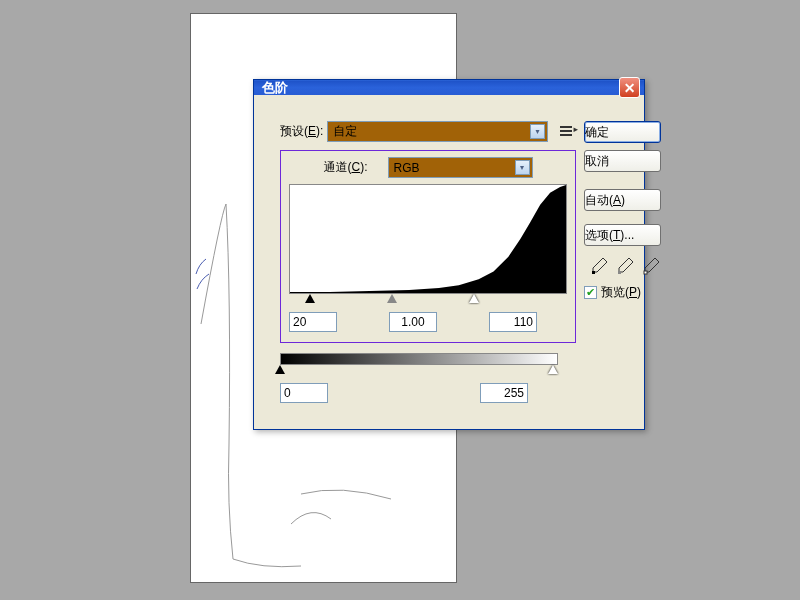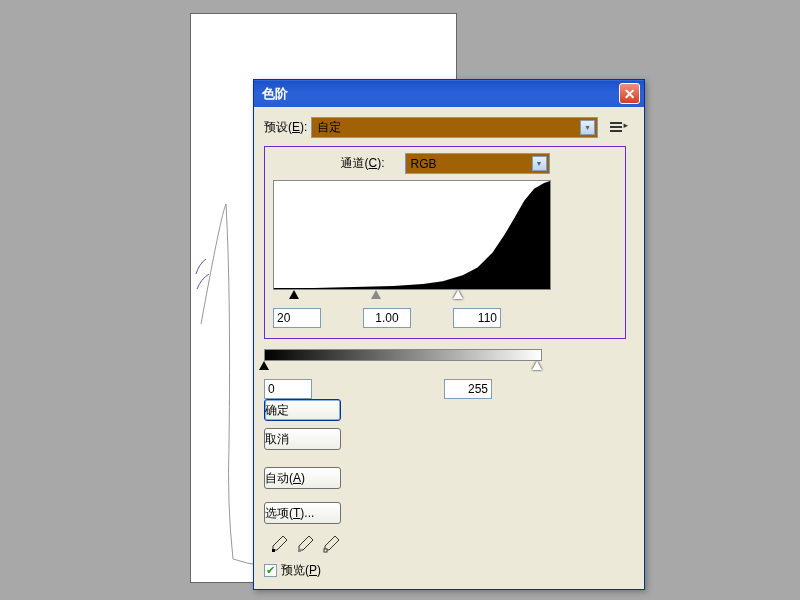--- a/index.html
+++ b/index.html
@@ -24,21 +24,21 @@
 .dialog {
   position: absolute;
   left: 253px;
   top: 79px;
   width: 392px;
   background: #ece9d8;
   border: 1px solid #003399;
   box-shadow: 2px 2px 6px rgba(0,0,0,0.3);
 }
 .titlebar {
-  height: 27px;
+  height: 15px;
   background: linear-gradient(to bottom, #3a79e8 0%, #1e52c8 5%, #2a62da 50%, #285cd4 100%);
   display: flex;
   align-items: center;
   padding: 0 4px 0 8px;
   color: #fff;
   font-weight: bold;
   font-size: 13px;
 }
 .titlebar-title { flex: 1; }
 .close-btn {
@@ -52,22 +52,21 @@
   justify-content: center;
 }
 .close-x {
   color: #fff;
   font-size: 14px;
   font-weight: bold;
   line-height: 1;
 }
 .dialog-body {
   display: flex;
-  padding: 10px;
-  flex-direction: column;
+  padding: 26px;
 }
 .main-col { flex: 1; padding-right: 8px; }
 .side-col { width: 77px; }
 
 .row { display: flex; align-items: center; margin-bottom: 8px; }
 .label { font-size: 12px; }
 .underline { text-decoration: underline; }
 
 .dropdown {
   background: #a16207;
@@ -154,21 +153,21 @@
   width: 278px;
   height: 12px;
   background: linear-gradient(to right, #000, #fff);
   border: 1px solid #888;
   margin: 4px 0 2px 0;
 }
 
 .input-row {
   display: flex;
   justify-content: space-between;
-  width: 228px;
+  width: 248px;
 }
 .num-input {
   background: #fff;
   border: 1px solid #7f9db9;
   width: 48px;
   height: 20px;
   font-size: 12px;
   padding: 0 3px;
   display: inline-flex;
   align-items: center;

